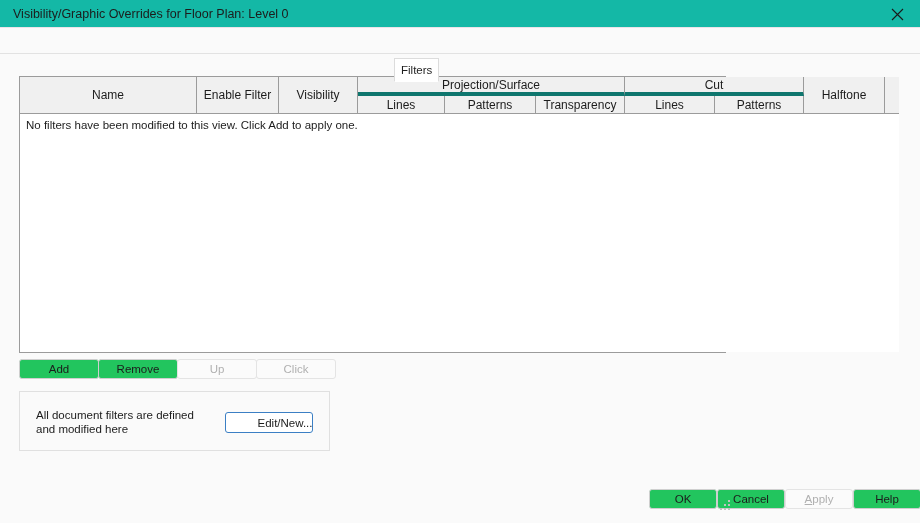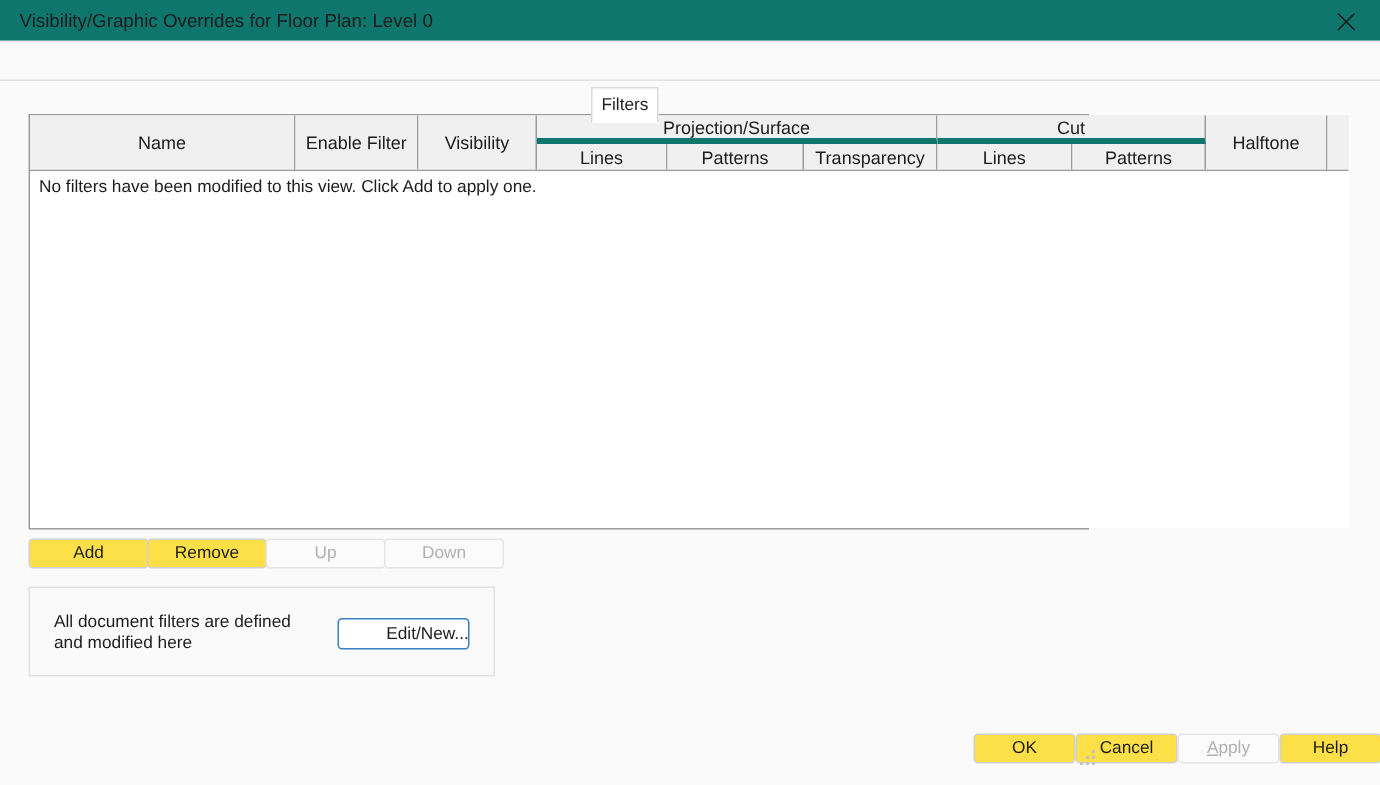--- a/index.html
+++ b/index.html
@@ -15,21 +15,21 @@
     color: #1a1a1a;
     overflow: hidden;
     position: relative;
   }
 
   
   .titlebar {
     position: absolute;
     left: 0; top: 0;
     width: 920px; height: 28px;
-    background: #0f766e;
+    background: #14b8a6;
     border-bottom: 1px solid #ece3e8;
     box-sizing: border-box;
   }
   .titlebar-text {
     position: absolute;
     left: 13px; top: 7px;
     font-size: 12.5px;
     color: #1c1c1c;
     white-space: nowrap;
   }
@@ -142,21 +142,21 @@
     left: 6px; top: 5px;
     font-size: 11.5px;
     color: #1c1c1c;
     white-space: nowrap;
   }
 
   
   .btn {
     position: absolute;
     box-sizing: border-box;
-    background: #fde047;
+    background: #22c55e;
     border: 1px solid #cfcfcf;
     border-radius: 3px;
     font-family: "Liberation Sans", sans-serif;
     font-size: 11.5px;
     color: #1c1c1c;
     display: flex;
     align-items: center;
     justify-content: center;
     cursor: pointer;
     white-space: nowrap;
@@ -272,21 +272,21 @@
 
     <div class="tbody">
       <div class="empty-msg">No filters have been modified to this view. Click Add to apply one.</div>
     </div>
   </div>
 
   <div class="row-btns">
     <div class="btn" style="left:19px;">Add</div>
     <div class="btn" style="left:98px;">Remove</div>
     <div class="btn disabled" style="left:177px;">Up</div>
-    <div class="btn disabled" style="left:256px;">Down</div>
+    <div class="btn disabled" style="left:256px;">Click</div>
   </div>
 
   <div class="groupbox">
     <div class="group-text">All document filters are defined and modified here</div>
     <div class="btn focus" style="left:205px; top:20px; width:88px; height:21px;padding-left:32px;">Edit/New...</div>
   </div>
 
 </div>
 
 <div class="footer">

